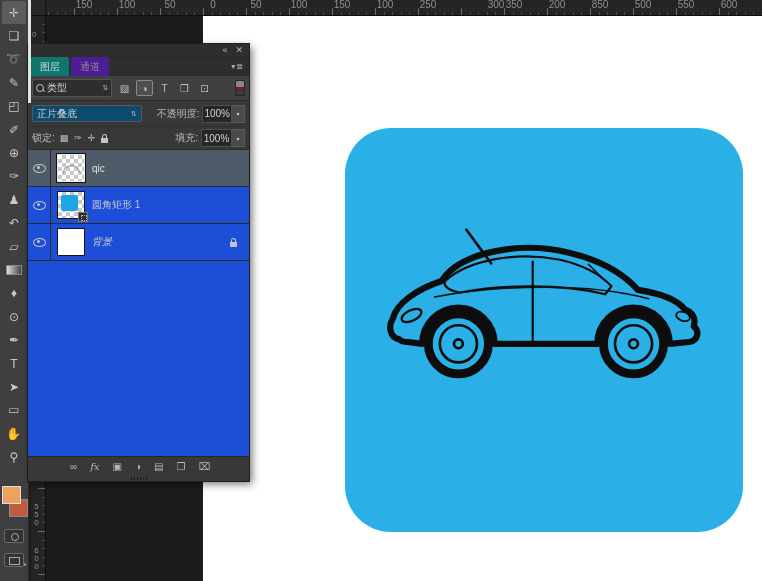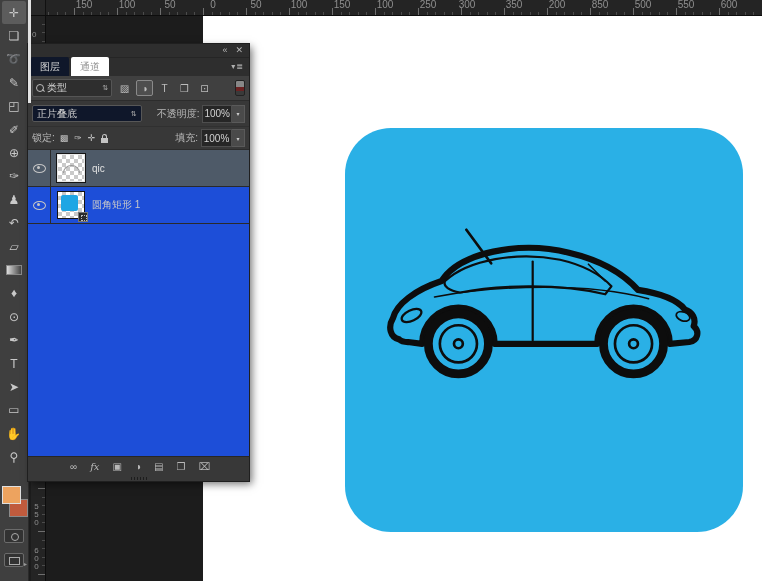--- a/index.html
+++ b/index.html
@@ -45,35 +45,35 @@
   .mini-btn.sm{top:553px;}
   .mini-btn.sm::after{content:"";position:absolute;left:4px;top:3px;width:9px;height:6px;border:1px solid #aaa;}
   .sm-arrow{position:absolute;left:24px;top:560px;font-size:6px;color:#999;}
 
   
   .panel{position:absolute;left:28px;top:44px;width:221px;height:437px;background:#383838;z-index:20;
          display:flex;flex-direction:column;box-shadow:0 0 0 1px #1f1f1f,3px 3px 8px rgba(0,0,0,.55);font-size:10px;}
   .panel-titlebar{height:13px;background:#2e2e2e;display:flex;justify-content:flex-end;align-items:center;gap:8px;padding-right:6px;border-bottom:1px solid #252525;}
   .tb-icon{font-size:9px;color:#b5b5b5;line-height:1;cursor:pointer;}
   .panel-tabs{height:18px;background:#2e2e2e;display:flex;align-items:flex-end;padding-left:3px;position:relative;}
-  .tab{padding:3px 9px 2px;font-size:10px;color:#8f8f8f;background:#ffffff;margin-right:2px;border-radius:2px 2px 0 0;cursor:pointer;}
-  .tab.active{background:#0f172a;color:#d6d6d6;}
+  .tab{padding:3px 9px 2px;font-size:10px;color:#8f8f8f;background:#4c1d95;margin-right:2px;border-radius:2px 2px 0 0;cursor:pointer;}
+  .tab.active{background:#0f766e;color:#d6d6d6;}
   .panel-menu{position:absolute;right:5px;top:4px;font-size:8px;color:#b0b0b0;cursor:pointer;letter-spacing:1px;}
   .filter-row{height:24px;background:#404040;display:flex;align-items:center;padding:0 4px;gap:4px;border-bottom:1px solid #2c2c2c;}
   .type-select{width:72px;height:16px;background:#2e2e2e;border:1px solid #555;border-radius:2px;display:flex;align-items:center;gap:3px;padding:0 3px;cursor:pointer;}
   .mag-icon{width:6px;height:6px;border:1px solid #bbb;border-radius:50%;position:relative;flex:none;}
   .mag-icon::after{content:"";position:absolute;left:5px;top:5px;width:3px;height:1px;background:#bbb;transform:rotate(45deg);}
   .dd-arrows{margin-left:auto;font-size:7px;color:#aaa;}
   .ficon{width:17px;height:16px;display:flex;align-items:center;justify-content:center;font-size:10px;color:#bdbdbd;border-radius:2px;cursor:pointer;}
   .ficon.active{background:#4e4e4e;border:1px solid #8a8a8a;box-sizing:border-box;}
   .filter-toggle{margin-left:auto;width:8px;height:14px;background:linear-gradient(#888 0 45%,#6b2222 45% 70%,#3a3a3a 70%);border:1px solid #222;border-radius:2px;cursor:pointer;}
   .blend-row,.lock-row{display:flex;align-items:center;padding:0 4px;gap:3px;background:#383838;}
   .blend-row{height:25px;border-bottom:1px solid #303030;}
   .lock-row{height:22px;border-bottom:1px solid #2c2c2c;}
-  .blend-select{width:113px;height:17px;background:#0f172a;border:1px solid #575757;border-radius:2px;display:flex;align-items:center;padding:0 4px;cursor:pointer;box-sizing:border-box;}
+  .blend-select{width:113px;height:17px;background:#0c4a6e;border:1px solid #575757;border-radius:2px;display:flex;align-items:center;padding:0 4px;cursor:pointer;box-sizing:border-box;}
   .lbl{color:#b9b9b9;font-size:10px;white-space:nowrap;}
   .val-box{margin-left:auto;width:44px;height:16px;display:flex;align-items:center;box-sizing:border-box;cursor:pointer;}
   .val-num{background:#262626;border:1px solid #4e4e4e;height:100%;flex:1;display:flex;align-items:center;justify-content:center;color:#d2d2d2;}
   .val-arr{width:12px;height:100%;background:#4a4a4a;border:1px solid #5a5a5a;border-left:none;display:flex;align-items:center;justify-content:center;font-size:6px;color:#ccc;}
   .lockicons{display:flex;align-items:center;gap:6px;margin-left:2px;}
   .lkicon{font-size:9px;color:#c0c0c0;}
   .micro-lock{display:inline-block;width:7px;height:5px;background:#c4c4c4;position:relative;margin-top:4px;}
   .micro-lock::before{content:"";position:absolute;left:1px;top:-4px;width:3px;height:4px;border:1px solid #c4c4c4;border-bottom:none;border-radius:3px 3px 0 0;}
 
   .layers-list{flex:1;background:#1d4ed8;overflow:hidden;}
@@ -142,21 +142,21 @@
   <div class="ruler-h" id="rulerH">
       <span class="rlabel" style="left: 53px;">150</span>
       <span class="rlabel" style="left: 96px;">100</span>
       <span class="rlabel" style="left: 139px;">50</span>
       <span class="rlabel" style="left: 182px;">0</span>
       <span class="rlabel" style="left: 225px;">50</span>
       <span class="rlabel" style="left: 268px;">100</span>
       <span class="rlabel" style="left: 311px;">150</span>
       <span class="rlabel" style="left: 354px;">100</span>
       <span class="rlabel" style="left: 397px;">250</span>
-      <span class="rlabel" style="left: 436px;">300</span>
+      <span class="rlabel" style="left: 465px;">300</span>
       <span class="rlabel" style="left: 483px;">350</span>
       <span class="rlabel" style="left: 526px;">200</span>
       <span class="rlabel" style="left: 569px;">850</span>
       <span class="rlabel" style="left: 612px;">500</span>
       <span class="rlabel" style="left: 655px;">550</span>
       <span class="rlabel" style="left: 698px;">600</span>
     </div>
   <div class="ruler-v" id="rulerV">
       <span class="rvlabel" style="top: 16px;">0</span>
       <span class="rvlabel stack" style="top: 487px;">550</span>
@@ -298,20 +298,28 @@
       <div class="layer-row">
         <span class="eye-cell">
             <span class="eye-icon"></span>
           </span>
         <span class="thumb checker">
           <span class="thumb-blue" id="thumbBlue" style="background: rgb(30, 166, 228);"></span>
           <span class="shape-badge"></span>
         </span>
         <span class="layer-name">圆角矩形 1</span>
       </div>
+      <div class="layer-row">
+        <span class="eye-cell">
+            <span class="eye-icon"></span>
+          </span>
+        <span class="thumb thumb-white"></span>
+        <span class="layer-name name-italic">背景</span>
+        <span class="micro-lock row-lock"></span>
+      </div>
     </div>
     <div class="panel-footer" id="panelFooter">
         <span class="fticon">∞</span>
         <span class="fticon fx">fx</span>
         <span class="fticon">▣</span>
         <span class="fticon">◑</span>
         <span class="fticon">▤</span>
         <span class="fticon">❐</span>
         <span class="fticon">⌧</span>
       </div>

